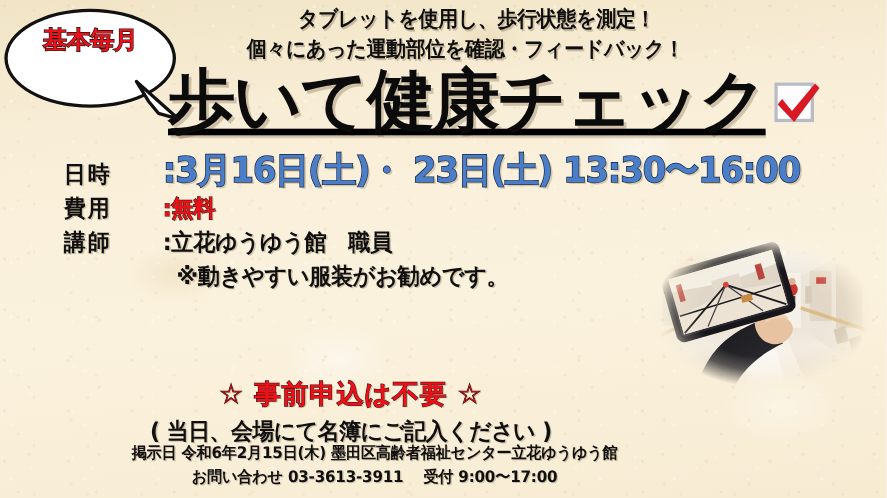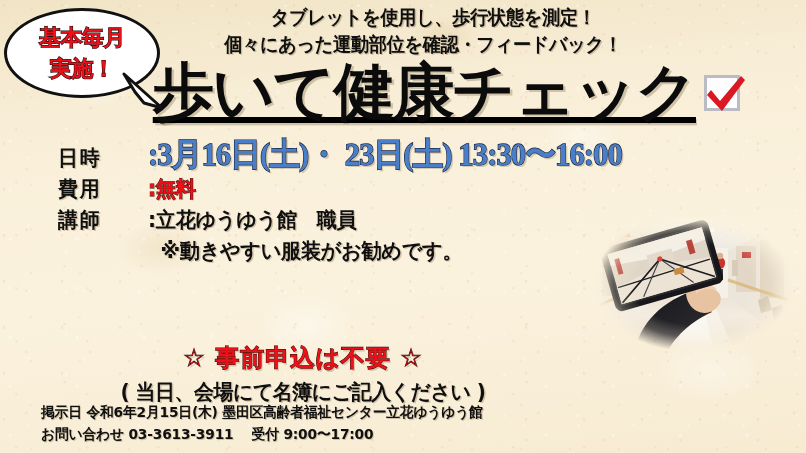--- a/index.html
+++ b/index.html
@@ -171,40 +171,40 @@
     font-size: 21px;
     font-weight: 700;
     color: #0f0f0f;
     white-space: nowrap;
     letter-spacing: -.3px;
     transform: scaleX(.96);
     transform-origin: left center;
     text-shadow: 1.4px 1.4px 0 rgba(124,102,68,.33);
   }
   
-  .detail-row.datetime { height: 42px; font-family: Liberation Serif, serif; }
+  .detail-row.datetime { height: 42px; }
   .detail-row.datetime .detail-value {
     font-size: 32px;
     color: #4a7ec9;
     letter-spacing: -1px;
     -webkit-text-stroke: 1.3px #15223c;
     paint-order: stroke fill;
     text-shadow: 2px 2px 0 rgba(120,100,68,.28);
   }
   .detail-value.free {
     color: #ee1018;
     -webkit-text-stroke: .9px #2b0606;
     paint-order: stroke fill;
   }
   .detail-row.note .detail-value { padding-left: 13px; }
 
   
   #notice {
     top: 342px;
-    left: 0;
+    left: 16px;
     width: 686px;
     text-align: center;
   }
   #notice-main {
     display: block;
     font-size: 24px;
     font-weight: 700;
     color: #ee1018;
     letter-spacing: 1px;
     -webkit-text-stroke: .9px #2b0606;
@@ -222,23 +222,22 @@
     transform: scaleX(.95);
     text-shadow: 1.4px 1.4px 0 rgba(124,102,68,.33);
     margin-left: -80px;
   }
 
   
   #footer {
     bottom: 8px;
     left: 0;
     width: 681px;
-    text-align: left;
+    text-align: center;
     line-height: 22px;
-    margin-left: 24px;
   }
   #footer .fline {
     display: block;
     font-size: 14.5px;
     font-weight: 700;
     color: #0f0f0f;
     letter-spacing: -.2px;
     transform: scaleX(.95);
     text-shadow: 1.1px 1.1px 0 rgba(124,102,68,.32);
   }
@@ -279,21 +278,20 @@
 
   <div class="abs" id="promo-bubble">
     <span class="bubble-body"></span>
     <span class="bubble-tail">
       <svg width="44" height="42" viewBox="0 0 44 42" xmlns="http://www.w3.org/2000/svg">
         <path d="M2 4 L40 38 L22 33 L13 22 Z" fill="#ffffff" stroke="#111111" stroke-width="3" stroke-linejoin="round"></path>
       </svg>
     </span>
     <span class="bubble-label">
       <span>基本毎月</span>
-      <span>実施！</span>
     </span>
   </div>
 
   <div class="abs" id="details">
 
     <div class="detail-row datetime">
       <span class="detail-label">日時</span>
       <span class="detail-value">:3月16日(土)・ 23日(土) 13:30〜16:00</span>
     </div>
 

